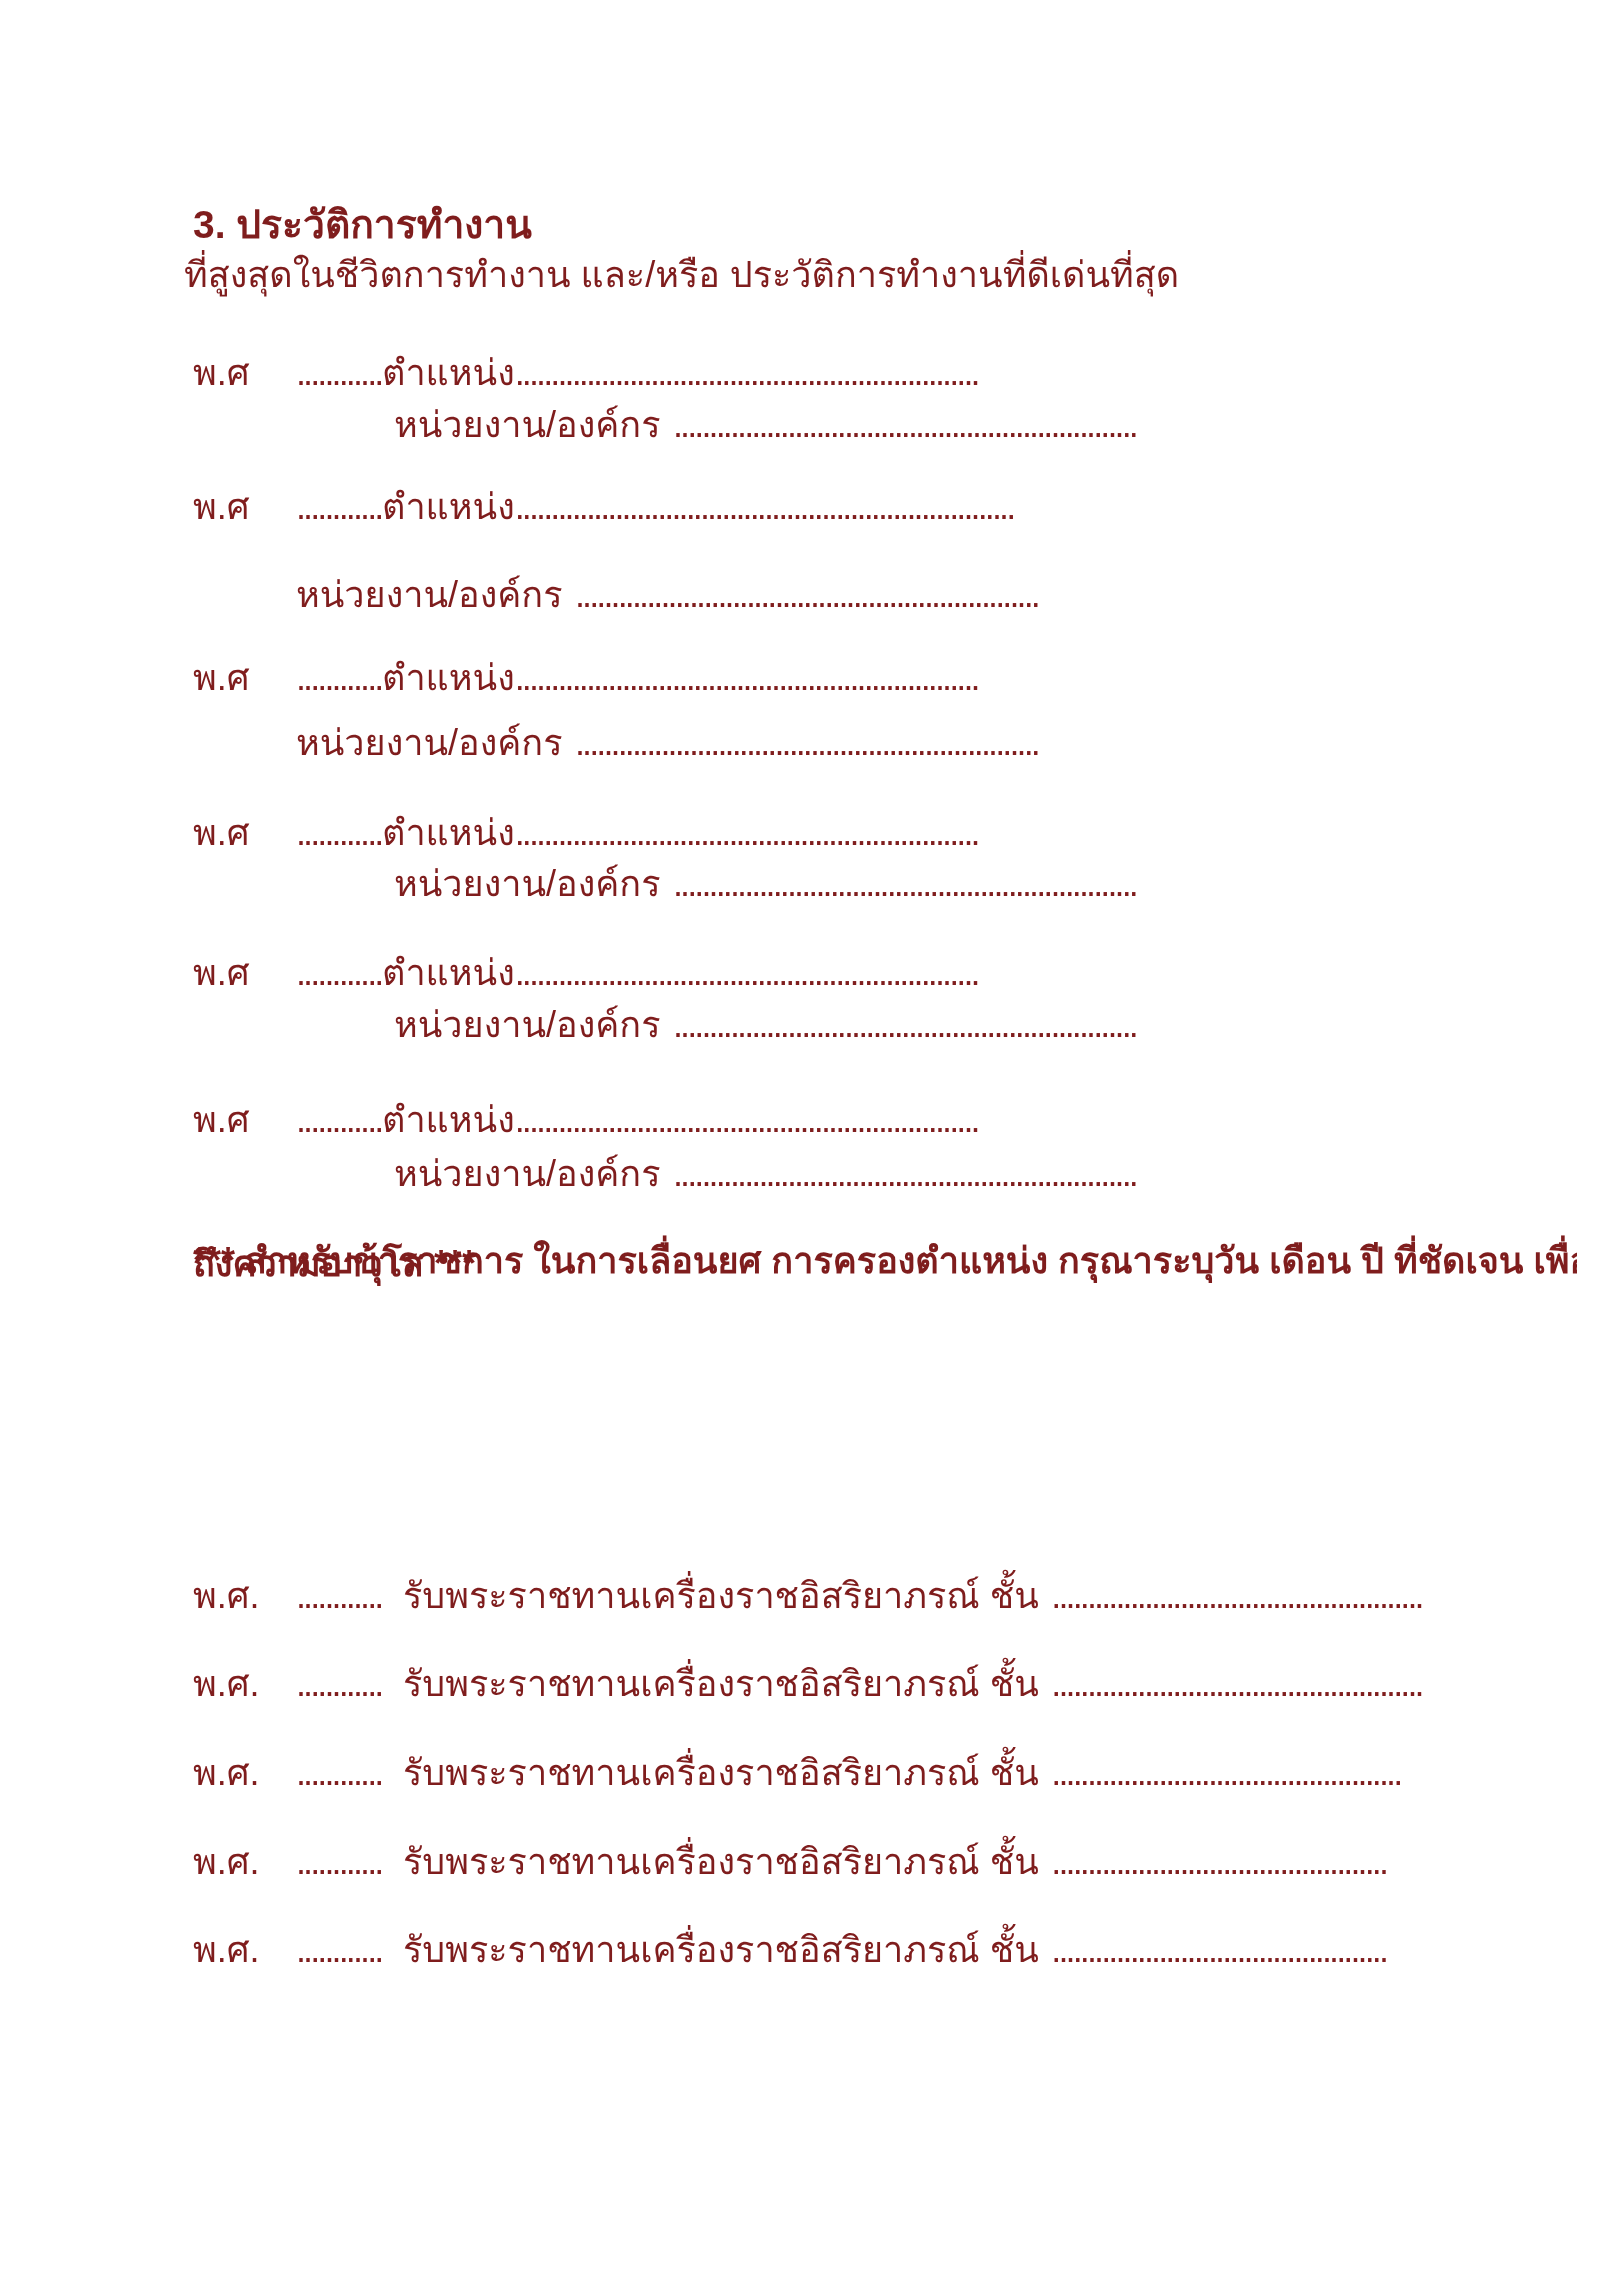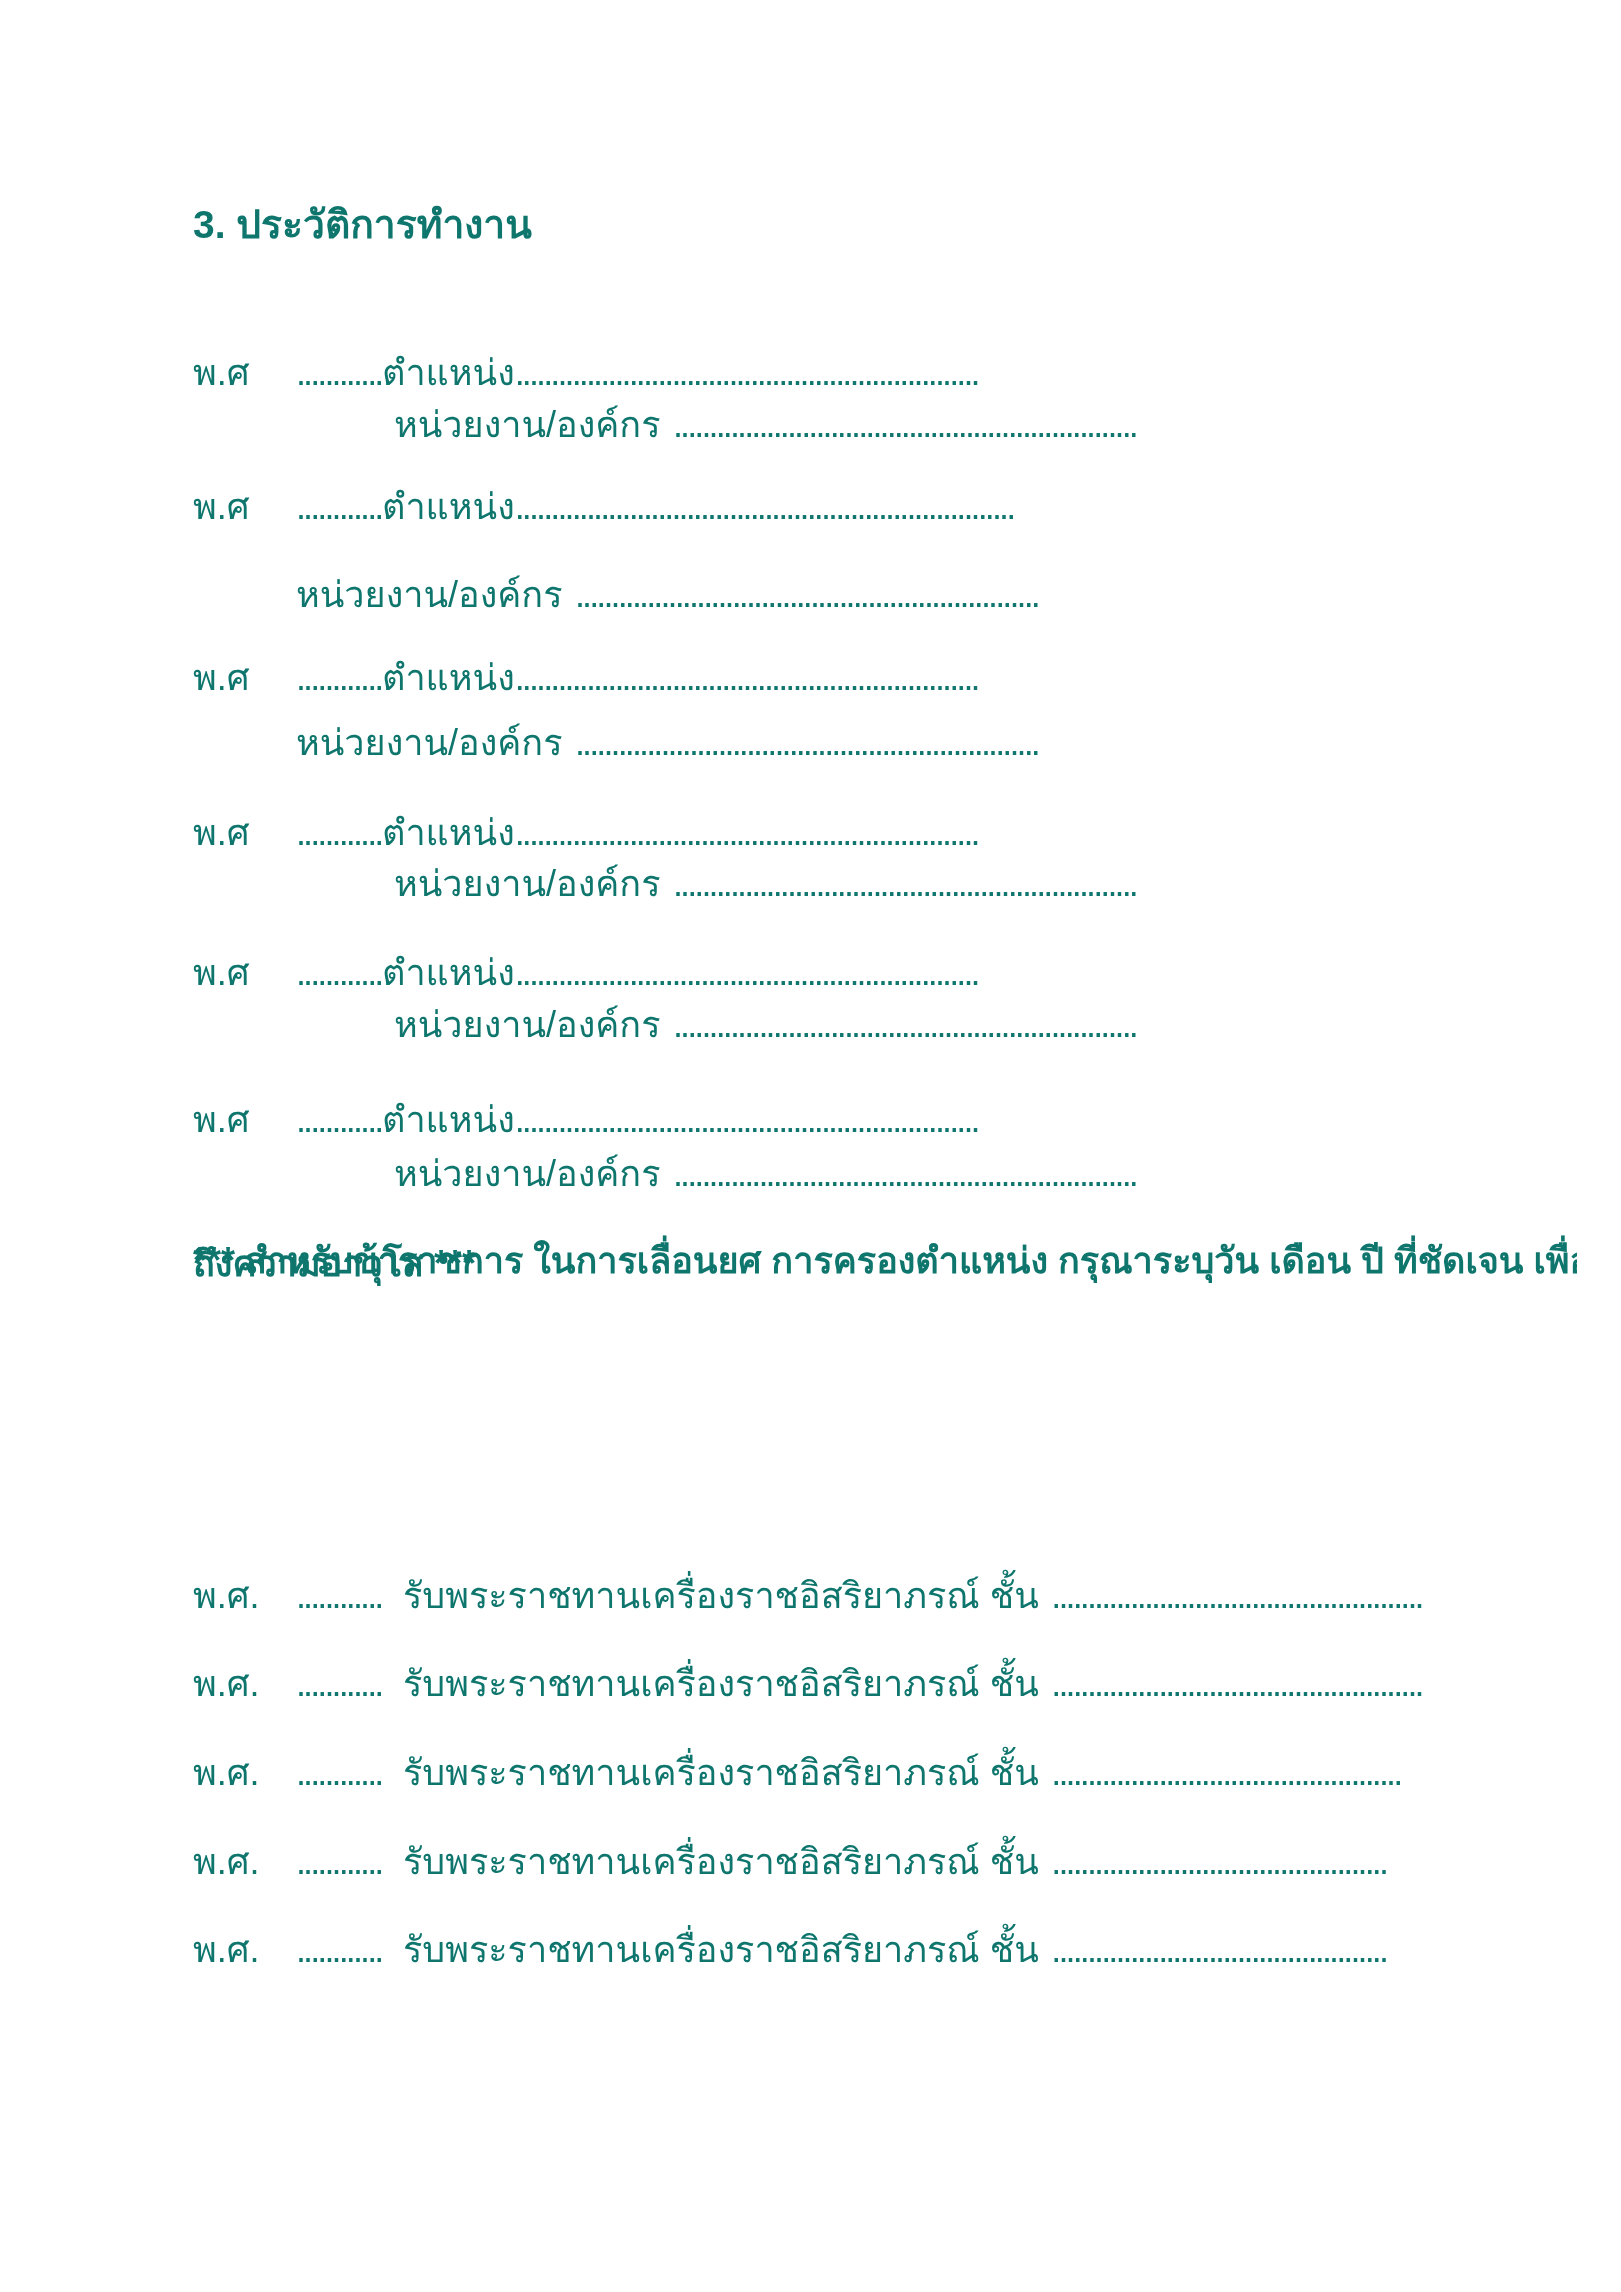--- a/index.html
+++ b/index.html
@@ -1,38 +1,39 @@
 <!DOCTYPE html>
 <html style="font-size:14.3px"><head>
 <meta charset="utf-8">
 <style>
   html,body{margin:0;padding:0;background:#ffffff;}
   .page{
     position:relative;
     width:1577px;
     height:2293px;
     background:#ffffff;
-    color:#0f766e;
+    color:#7f1d1d;
     font-family:"Liberation Sans","DejaVu Sans",sans-serif;
     font-size:36px;
     line-height:43px;
     overflow:hidden;
   }
   .abs{position:absolute;white-space:nowrap;}
   .b{font-weight:bold;}
   .h{font-size:39px;line-height:45px;}
   .dots{letter-spacing:-0.08em;}
   .gap{margin-left:12.5px;}
 </style>
 </head>
 <body>
 
 <div class="page">
 
   <div class="abs b h" style="top:202px;left:193px">3. ประวัติการทำงาน</div>
+  <div class="abs" style="top:253px;left:184px">ที่สูงสุดในชีวิตการทำงาน และ/หรือ ประวัติการทำงานที่ดีเด่นที่สุด</div>
 
   <div class="abs" style="top:351px;left:0">
     <span class="abs" style="left:193px">พ.ศ</span>
     <span class="abs dots" style="left:296px">............</span>
     <span class="abs" style="left:382px"><span>ตำแหน่ง</span><span class="dots">.................................................................</span></span>
   </div>
   <div class="abs" style="top:403px;left:394px">
     <span>หน่วยงาน/องค์กร</span><span class="dots gap">.................................................................</span>
   </div>
 

